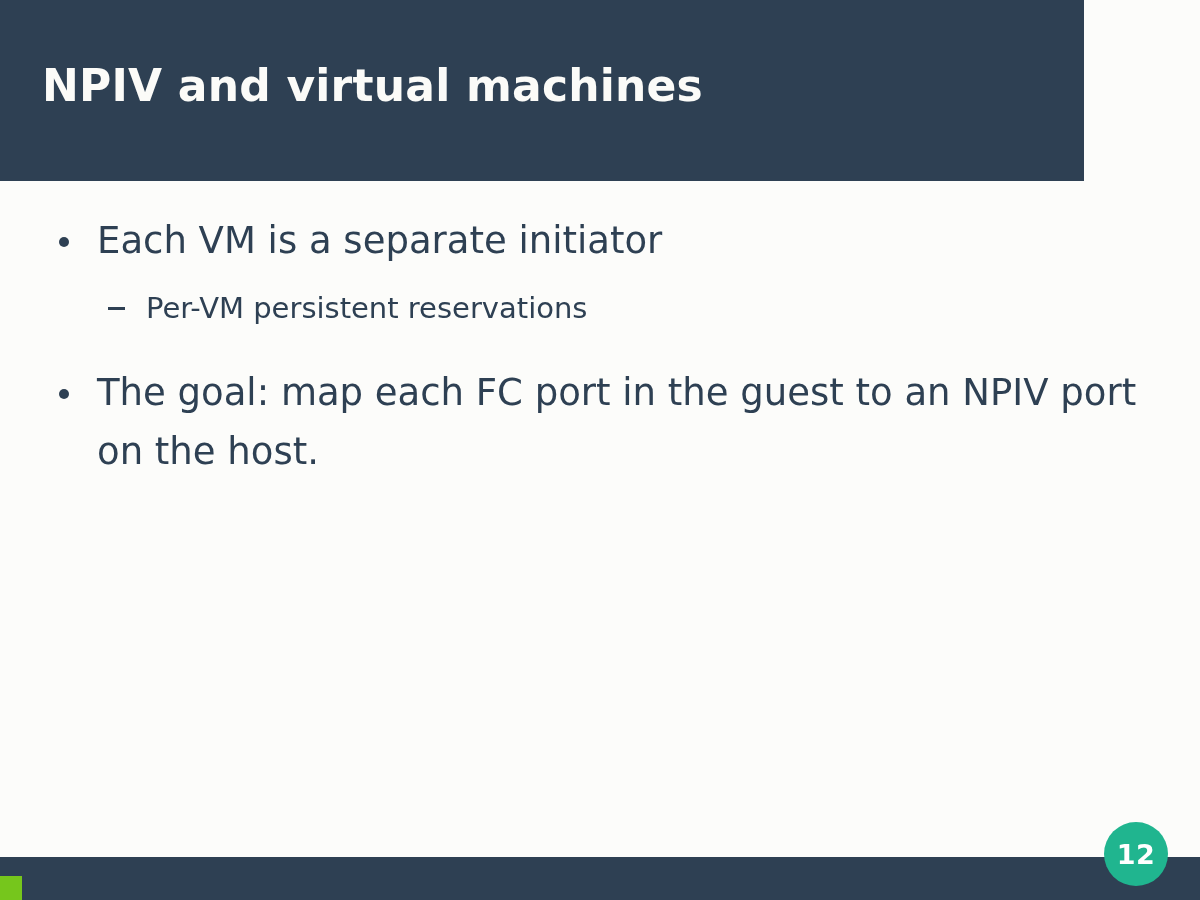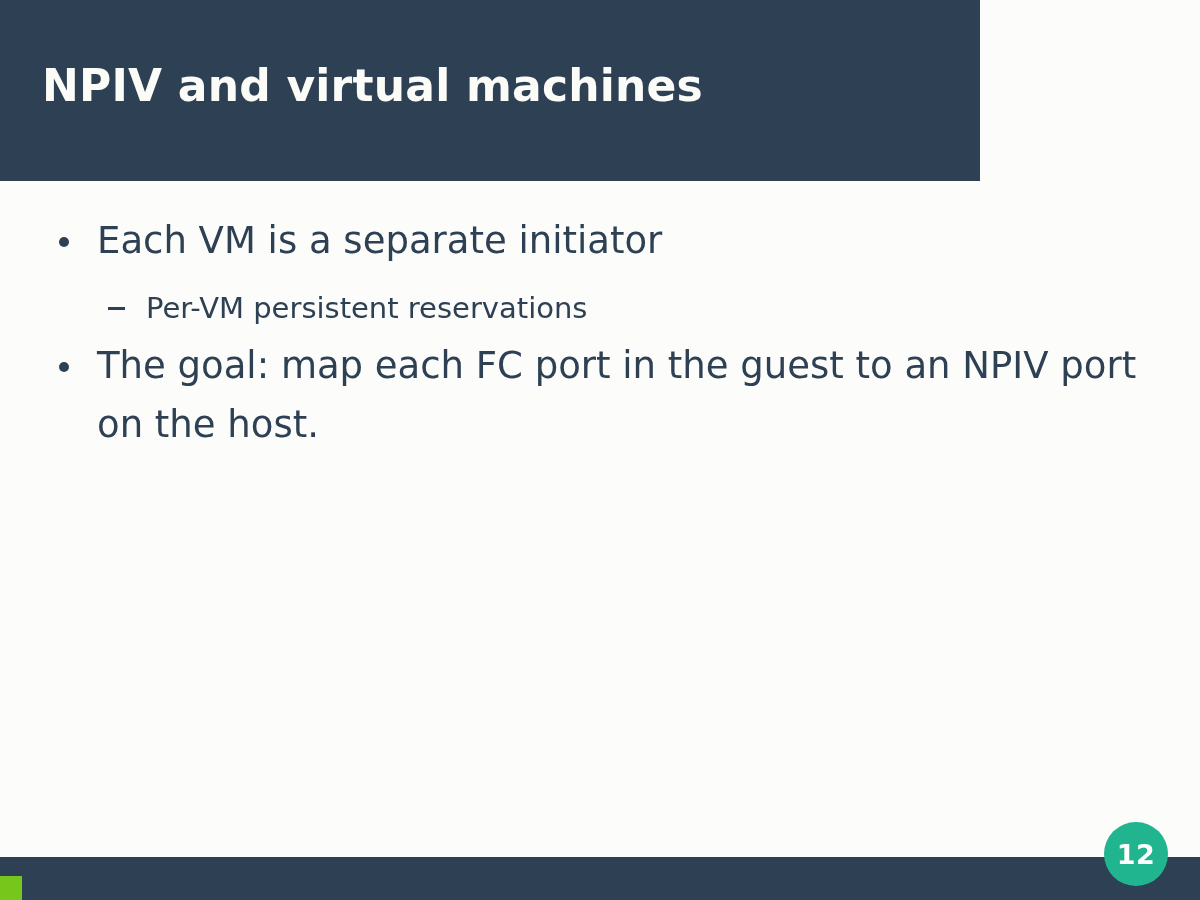--- a/index.html
+++ b/index.html
@@ -21,23 +21,24 @@
     height: 900px;
     background: #fcfcfa;
     overflow: hidden;
   }
 
   
   .header-band {
     position: absolute;
     left: 0;
     top: 0;
-    width: 980px;
+    width: 1056px;
     height: 181px;
     background: #2e4053;
+    padding-left: 28px;
   }
 
   .slide-title {
     position: absolute;
     left: 42px;
     top: 58px;
     width: 1100px;
     font-family: "DejaVu Sans", sans-serif;
     font-size: 44px;
     font-weight: bold;
@@ -99,21 +100,21 @@
     left: 108px;
     top: 23px;
     width: 17px;
     height: 3px;
     background: #2e4053;
   }
 
   .sp-1 { margin-top: 31px; }
   .sp-2 { margin-top: 14px; }
   .sp-3 { margin-top: 8px; }
-  .sp-4 { margin-top: 4px; }
+  .sp-4 { margin-top: 31px; }
 
   .wrap-text {
     display: block;
     max-width: 1045px;
   }
 
   
   .footer-band {
     position: absolute;
     left: 0;

